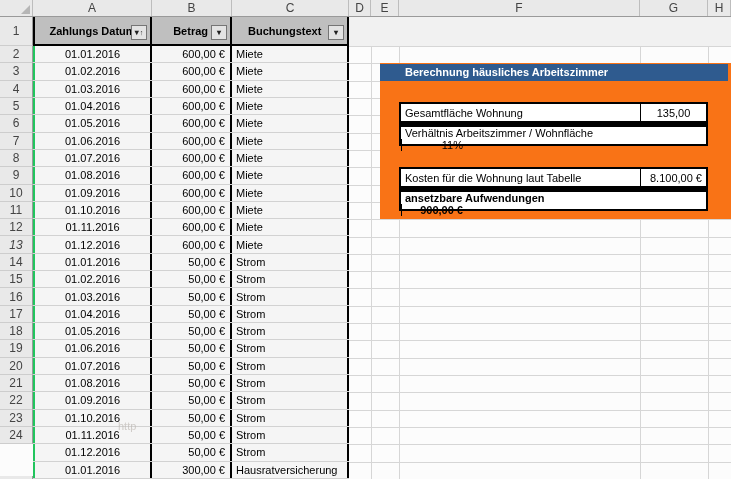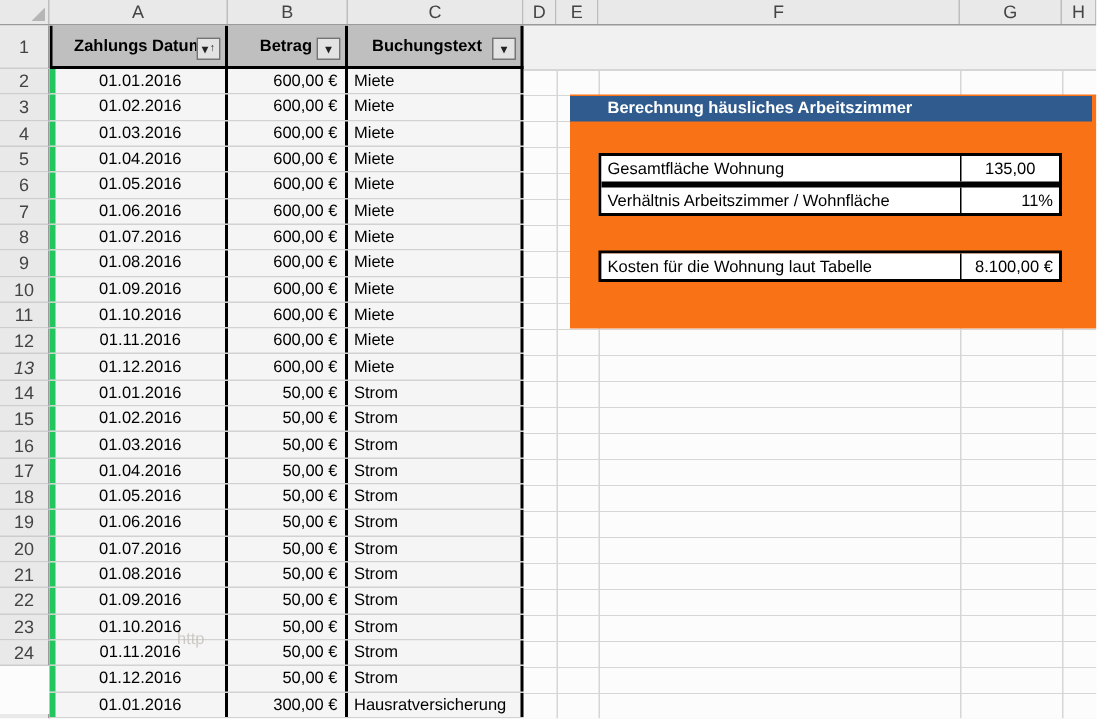--- a/index.html
+++ b/index.html
@@ -34,33 +34,33 @@
   .hcell.c-b{width:80px;justify-content:flex-end;}
   .hcell.c-b .hlabel{margin-right:22px;}
   .hcell.c-c{width:117px;justify-content:flex-start;padding-left:16px;}
   .fbtn{position:absolute;right:3px;bottom:4px;width:16px;height:15px;background:#E3E3E3;
         border:1px solid #757575;box-sizing:border-box;display:flex;align-items:center;
         justify-content:center;font-size:8px;line-height:8px;color:#222;cursor:pointer;}
   .fbtn .up{font-size:7px;margin-left:1px;}
   .lrow{display:flex;height:17.32px;box-sizing:border-box;background:#F5F5F5;
         border-bottom:1px solid #D2D2D2;}
   .lrow .dcell{box-sizing:border-box;height:100%;display:flex;align-items:center;}
-  .dcell.c-a{width:119px;border-left:4px solid #22c55e;border-right:2px solid #000;justify-content:center;}
+  .dcell.c-a{width:119px;border-left:2px solid #22c55e;border-right:2px solid #000;justify-content:center;}
   .dcell.c-b{width:80px;border-right:2px solid #000;justify-content:flex-end;padding-right:5px;}
   .dcell.c-c{width:117px;border-right:2px solid #000;justify-content:flex-start;padding-left:4px;}
   
   .panel{position:absolute;left:380px;top:63px;width:351px;height:156px;background:#f97316;z-index:4;}
   .titlebar{position:absolute;left:0;top:1px;width:348px;height:17px;background:#2F5B8F;
             color:#fff;font-weight:bold;line-height:17px;padding-left:25px;box-sizing:border-box;}
   .ctable{position:absolute;left:19px;width:309px;border:2px solid #000;background:#fff;box-sizing:border-box;}
   .ctable.t1{top:39px;}
   .ctable.t2{top:104px;}
   .crow{display:flex;height:17px;background:#fff;}
   .crow.sep1{border-top:1px solid #000;}
-  .crow.sep2{border-top:4px solid #000000;}
+  .crow.sep2{border-top:6px solid #000000;flex-direction:column;}
   .clabel{flex:1;padding-left:4px;display:flex;align-items:center;box-sizing:border-box;}
   .cvalue{width:66px;border-left:1px solid #000;box-sizing:border-box;display:flex;align-items:center;}
   .cvalue.val-center{justify-content:center;}
   .cvalue.val-right{justify-content:flex-end;padding-right:4px;}
   .crow.bold .clabel,.crow.bold .cvalue{font-weight:bold;}
   
   .watermark{position:absolute;left:118px;top:420px;color:#BEB9B4;opacity:.7;z-index:7;
              pointer-events:none;font-size:11px;}
 </style>
 </head>
@@ -273,18 +273,22 @@
         <div class="crow sep2">
           <div class="clabel">Verhältnis Arbeitszimmer / Wohnfläche</div>
           <div class="cvalue val-right">11%</div>
         </div>
       </div>
     <div class="ctable t2">
         <div class="crow">
           <div class="clabel">Kosten für die Wohnung laut Tabelle</div>
           <div class="cvalue val-right">8.100,00 €</div>
         </div>
+        <div class="crow sep2 bold">
+          <div class="clabel">ansetzbare Aufwendungen</div>
+          <div class="cvalue val-right">900,00 €</div>
+        </div>
       </div>
   </div>
 
   <div class="watermark">http</div>
 
 </div>
 
 </body></html>

